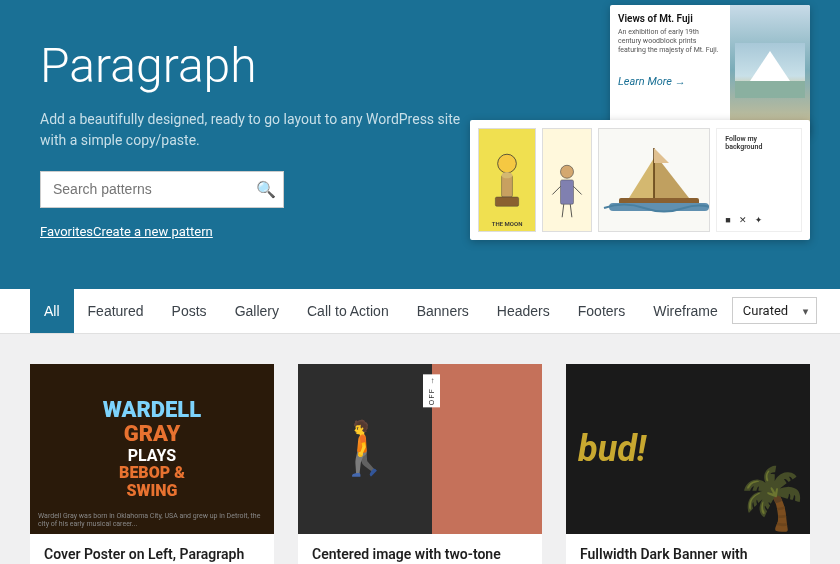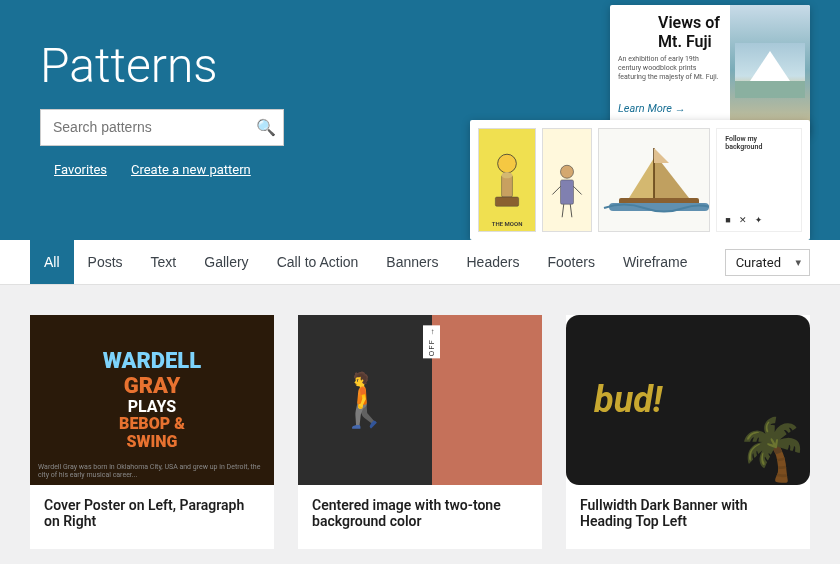--- a/index.html
+++ b/index.html
@@ -44,21 +44,21 @@
       color: #555;
     }
     .search-box button {
       background: none;
       border: none;
       padding: 8px 10px;
       cursor: pointer;
       color: #555;
       font-size: 16px;
     }
-    .hero-links { display: flex; gap: 24px; margin-left: 14px; }
+    .hero-links { display: flex; gap: 0; }
     .hero-links a {
       color: #fff;
       font-size: 13px;
       text-decoration: underline;
       cursor: pointer;
     }
 
     
     .hero-preview {
       position: absolute;
@@ -84,21 +84,21 @@
     .card-top-inner {
       display: flex;
       height: 100%;
     }
     .card-top-left {
       flex: 1;
       padding: 8px;
       font-size: 8px;
       color: #333;
     }
-    .card-top-left .card-title { font-size: 16px; font-weight: 600; margin-bottom: 4px; color: #111; margin-left: 40px; }
+    .card-top-left .card-title { font-size: 10px; font-weight: 600; margin-bottom: 4px; color: #111; }
     .card-top-left .card-text { font-size: 7px; color: #555; line-height: 1.3; }
     .card-top-left .card-link { font-size: 11px; color: #1a7095; margin-top: 20px; display: block; font-style: italic; }
     .card-top-right {
       width: 80px;
       background: #b0c8d0;
       position: relative;
       overflow: hidden;
     }
     .mt-fuji-img {
       width: 100%;
@@ -253,22 +253,21 @@
       transform: rotate(180deg);
     }
 
     .thumb-bud {
       width: 100%;
       height: 100%;
       background: #1a1a1a;
       position: relative;
       display: flex;
       align-items: center;
-      padding: 28px;
-      border-radius: 13px;
+      padding: 12px;
     }
     .bud-text {
       font-size: 36px;
       font-style: italic;
       font-weight: 700;
       color: #c8a830;
     }
     .bud-palm {
       position: absolute;
       right: 0;
@@ -286,21 +285,22 @@
       font-weight: 600;
       color: #1e1e1e;
       margin-bottom: 6px;
     }
   </style>
 </head>
 <body>
 
 <div class="hero">
   <div class="hero-content">
-    <h1>Patterns</h1>
+    <h1>Paragraph</h1>
+    <p>Add a beautifully designed, ready to go layout to any WordPress site with a simple copy/paste.</p>
     <div class="search-box">
       <input type="text" placeholder="Search patterns" style="">
       <button>
         <span>🔍</span>
       </button>
     </div>
     <div class="hero-links">
       <a>Favorites</a>
       <a>Create a new pattern</a>
     </div>
@@ -376,22 +376,22 @@
           <div style="font-size:9px; color:#333; letter-spacing:3px;">■ ✕ ✦</div>
         </div>
       </div>
     </div>
   </div>
 </div>
 
 <div class="filter-bar">
   <div class="filter-tabs">
     <button class="filter-tab active">All</button>
+    <button class="filter-tab">Featured</button>
     <button class="filter-tab">Posts</button>
-    <button class="filter-tab">Text</button>
     <button class="filter-tab">Gallery</button>
     <button class="filter-tab">Call to Action</button>
     <button class="filter-tab">Banners</button>
     <button class="filter-tab">Headers</button>
     <button class="filter-tab">Footers</button>
     <button class="filter-tab">Wireframe</button>
   </div>
   <div class="filter-selects">
     <div class="select-wrapper">
       <span>Curated</span>

